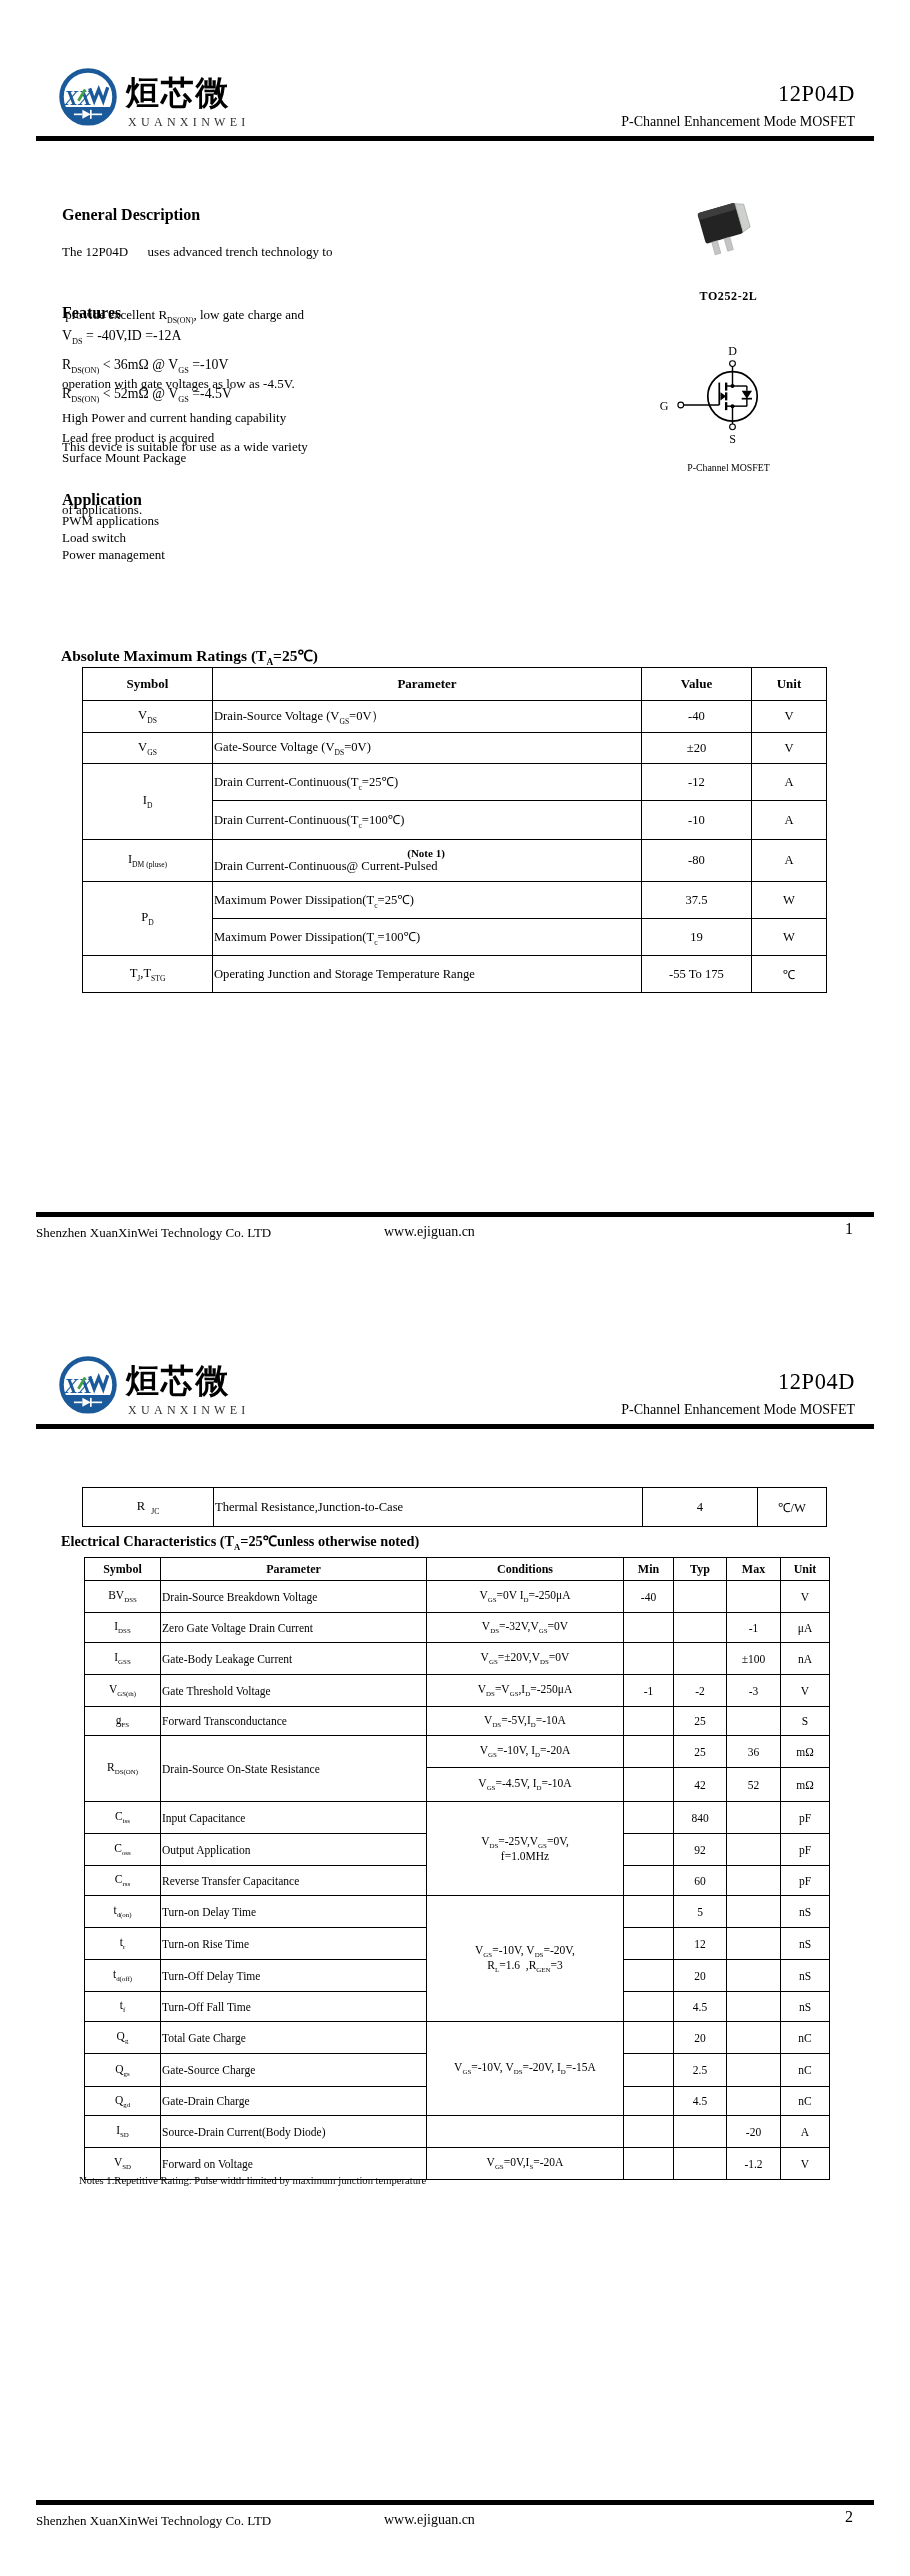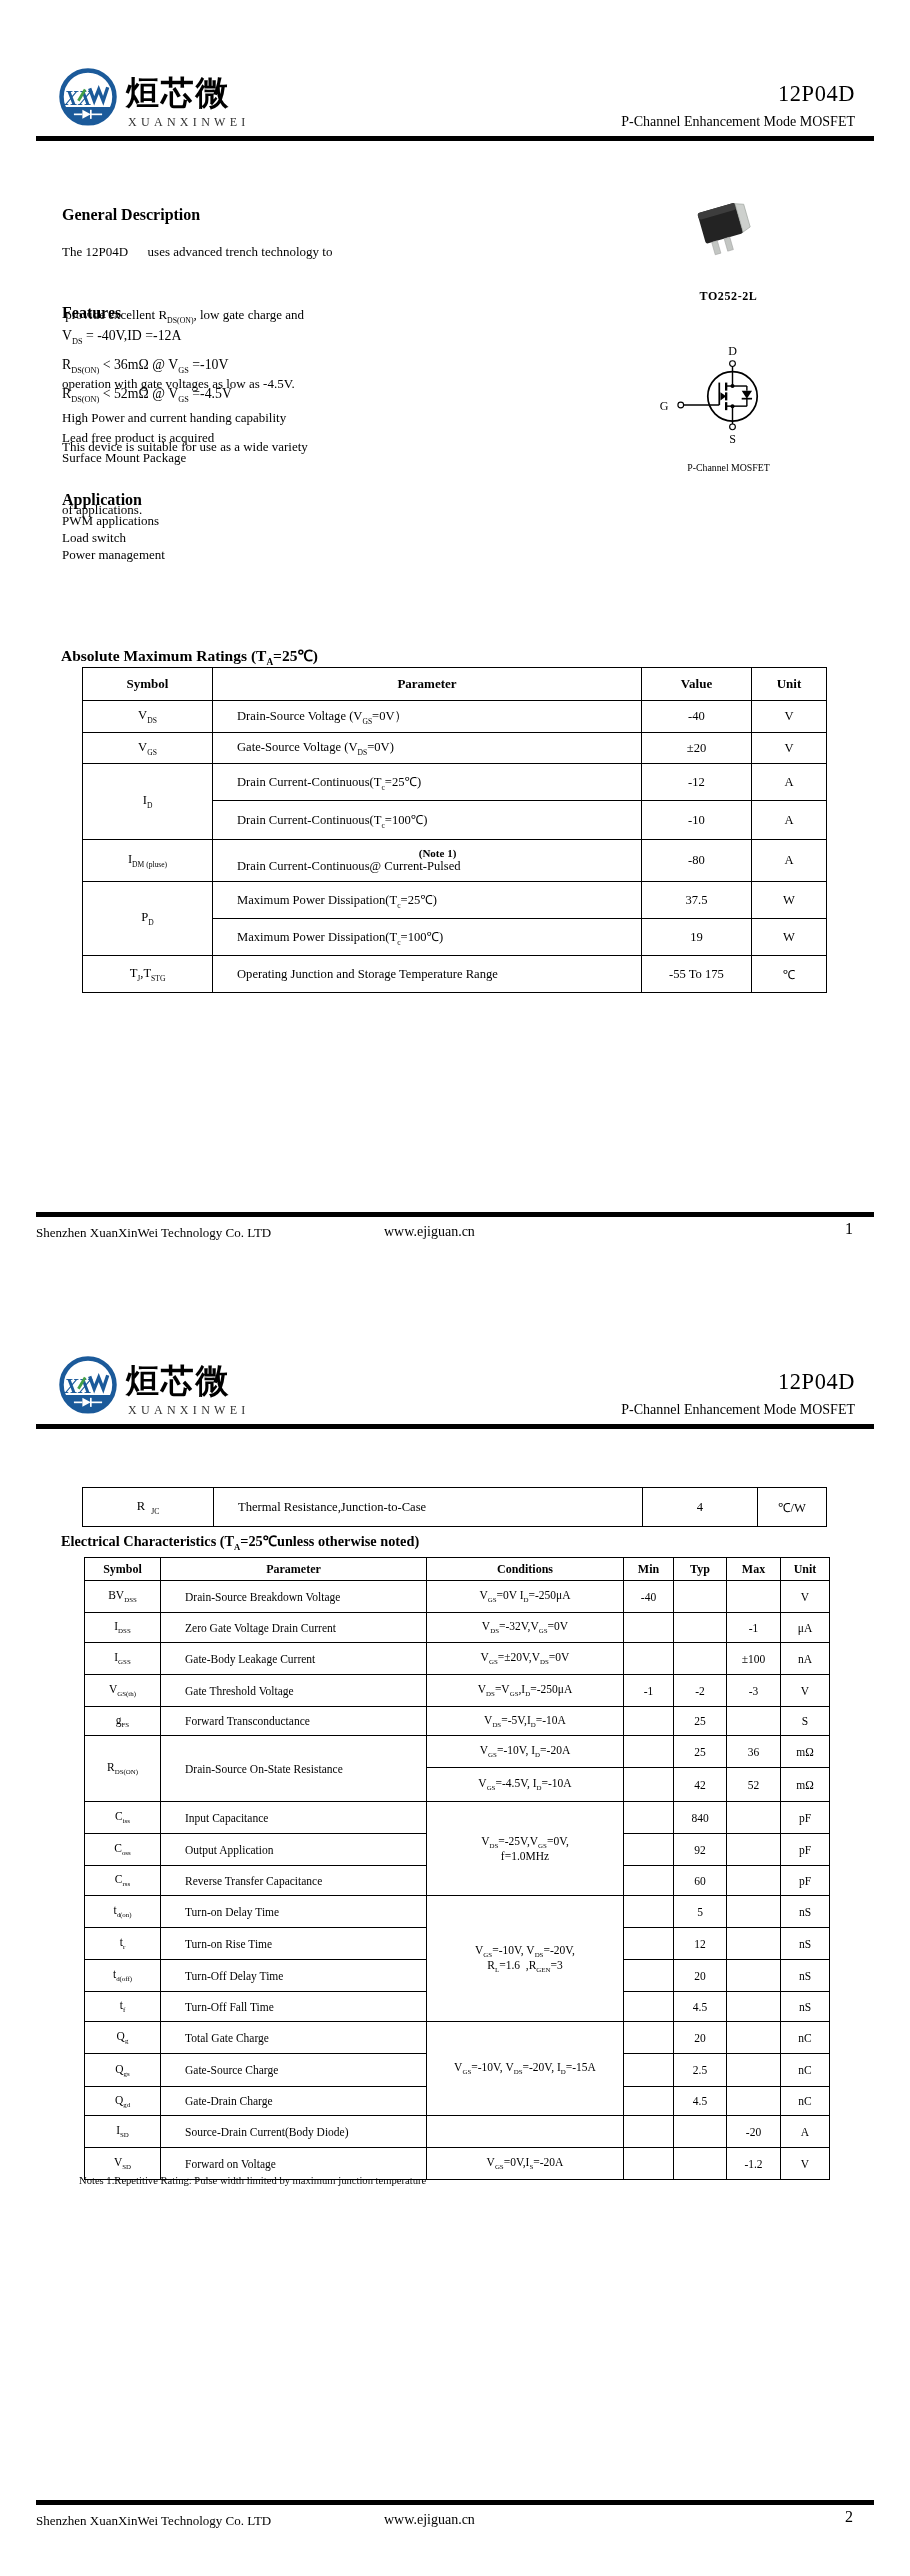--- a/index.html
+++ b/index.html
@@ -28,21 +28,21 @@
   .pkg-img   { left:687px; top:199px; width:77px; height:59px; }
   .pkg-name  { left:654px; top:289px; width:149px; text-align:center; font-size:12px; font-weight:bold; letter-spacing:0.6px; }
   .mosfet-svg{ left:648px; top:340px; width:169px; height:107px; }
   .pkg-caption{ left:654px; top:462px; width:149px; text-align:center; font-size:9.8px; }
   .amr-title { left:61px; top:644px; font-size:15.5px; font-weight:bold; }
   table.tbl { border-collapse:collapse; table-layout:fixed; position:absolute; background:#fff; }
   .tbl td, .tbl th { border:1.1px solid #000; text-align:center; vertical-align:middle; padding:1.1px 2.9px; overflow:hidden; }
   .tbl tr { border-top:1.7px solid #000; border-bottom:1.7px solid #000; }
   .tbl { border:1.7px solid #000; }
   .tbl th { font-weight:bold; }
-  .tbl .pl { text-align:left; padding-left:24px; }
+  .tbl .pl { text-align:left; padding-left:1px; }
   .tbl sub, .abs sub { font-size:60%; }
   .amr-tbl { left:82px; top:667px; width:744px; font-size:12.6px; }
   .amr-tbl th { font-size:13px; }
   .thermal-tbl { left:82px; top:199px; width:744px; font-size:12.6px; }
   .ec-title { left:61px; top:243px; font-size:14.3px; font-weight:bold; }
   .ec-tbl { left:84px; top:269px; width:746px; font-size:11.5px; }
   .ec-tbl th { font-size:12px; }
   .ec-tbl .pl { }
   .cond { white-space:pre-line; }
   .vt { vertical-align:top; padding-top:4.6px; }

